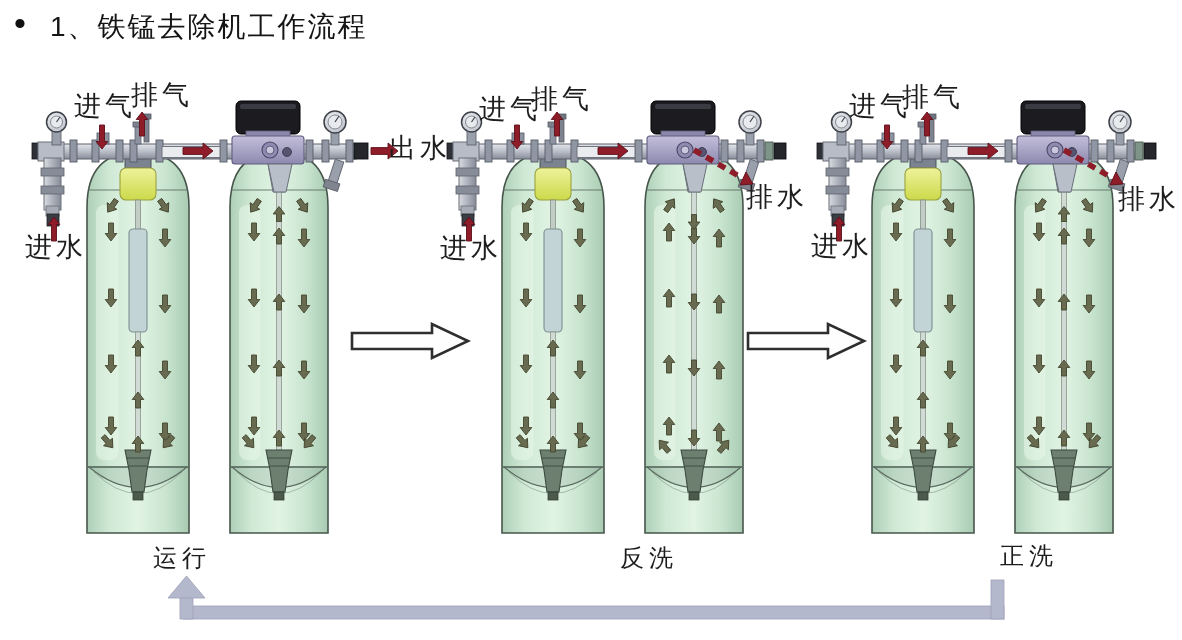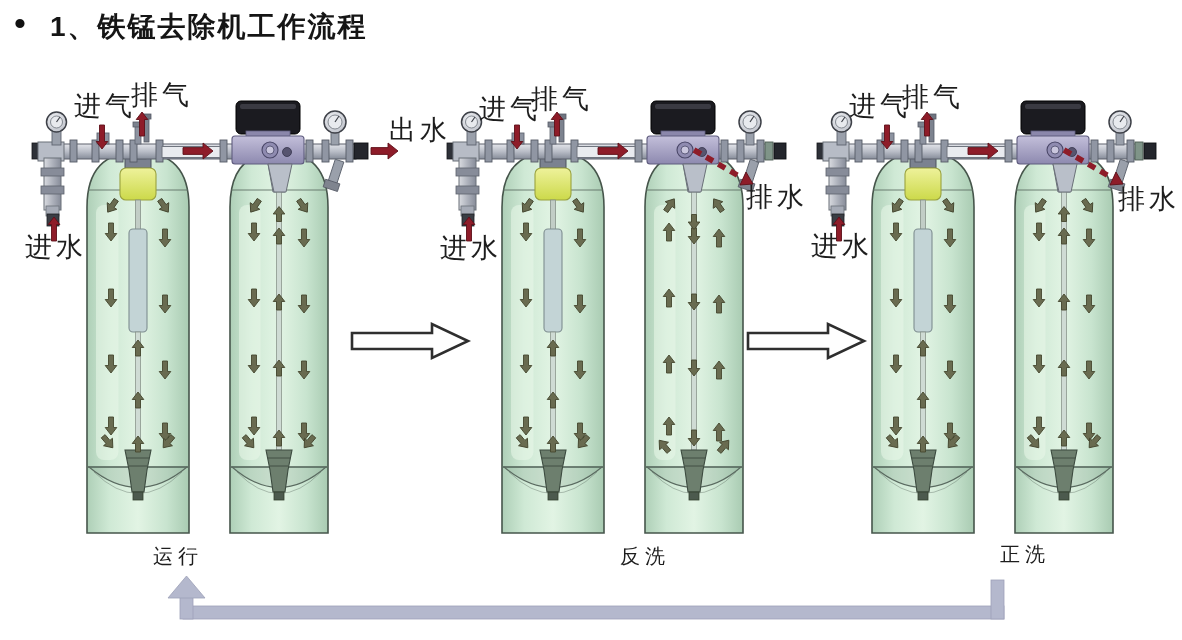--- a/index.html
+++ b/index.html
@@ -1,24 +1,24 @@
 <!DOCTYPE html>
 <html><head>
 <meta charset="utf-8">
 <style>
   html,body{margin:0;padding:0;background:#fff;}
   #slide{position:relative;width:1182px;height:640px;background:#ffffff;overflow:hidden;
          font-family:"Liberation Sans",sans-serif;}
   #title-row{position:absolute;left:14px;top:6px;display:flex;align-items:flex-start;}
   #bullet{font-size:34px;line-height:34px;color:#111;margin-right:24px;}
-  #page-title{font-size:28px;font-weight:bold;color:#151515;letter-spacing:2px;margin:2px 0 0 0;
+  #page-title{font-size:28px;font-weight:normal;color:#151515;letter-spacing:2px;margin:2px 0 0 0;
               font-family:"Liberation Sans",sans-serif;}
   .lbl{position:absolute;font-family:"Liberation Serif","DejaVu Serif",serif;
        font-size:27px;color:#1d1d1d;letter-spacing:4px;white-space:nowrap;line-height:1.05;}
-  .cap{font-size:20px;letter-spacing:5px;font-family:Liberation Serif, serif;}
+  .cap{font-size:24px;letter-spacing:5px;font-family:Liberation Serif, serif;}
   #diagram-holder{position:absolute;left:0;top:0;width:1182px;height:640px;}
 </style>
 </head>
 <body>
 
 <div id="slide">
 
   <div id="title-row">
     <span id="bullet">•</span>
     <h1 id="page-title">1、铁锰去除机工作流程</h1>
@@ -445,21 +445,21 @@
           <rect x="183" y="606" width="821" height="13" fill="#b4b8cd" stroke="#9da1b8" stroke-width="0.8"></rect>
           <rect x="991" y="580" width="13" height="39" fill="#b4b8cd" stroke="#9da1b8" stroke-width="0.8"></rect>
           <rect x="180" y="596" width="13" height="23" fill="#b4b8cd" stroke="#9da1b8" stroke-width="0.8"></rect>
           <polygon points="168,598 205,598 186.5,576" fill="#b4b8cd" stroke="#9da1b8" stroke-width="0.8"></polygon>
         </g>
       </svg></div>
 
   <div class="lbl" style="left:74px;top:92px">进气</div>
   <div class="lbl" style="left:131px;top:81px">排气</div>
   <div class="lbl" style="left:25px;top:233px">进水</div>
-  <div class="lbl" style="left:389px;top:116px">出水</div>
+  <div class="lbl" style="left:389px;top:134px">出水</div>
   <div class="lbl cap" style="left:153px;top:546px">运行</div>
 
   <div class="lbl" style="left:479px;top:95px">进气</div>
   <div class="lbl" style="left:531px;top:85px">排气</div>
   <div class="lbl" style="left:440px;top:234px">进水</div>
   <div class="lbl" style="left:746px;top:183px">排水</div>
   <div class="lbl cap" style="left:620px;top:546px">反洗</div>
 
   <div class="lbl" style="left:849px;top:92px">进气</div>
   <div class="lbl" style="left:902px;top:83px">排气</div>

